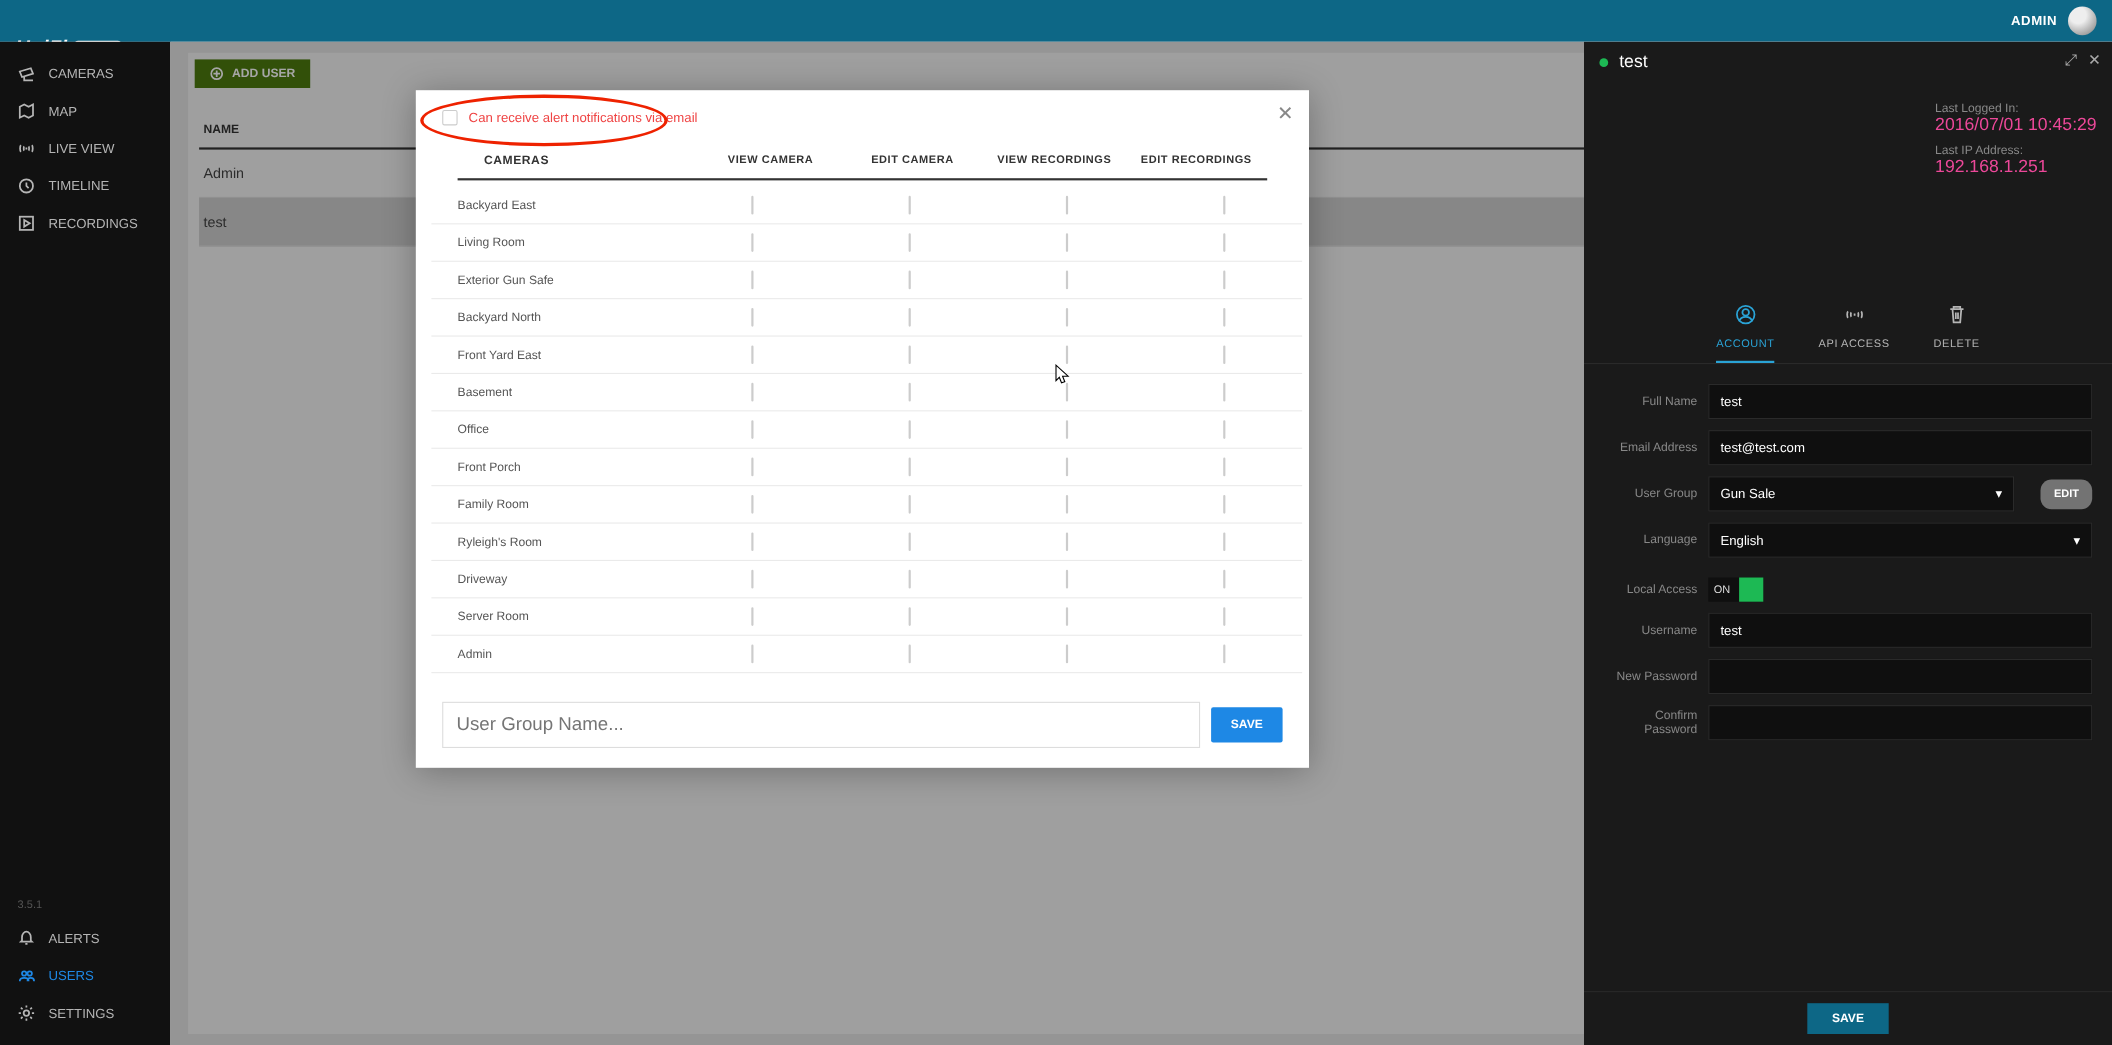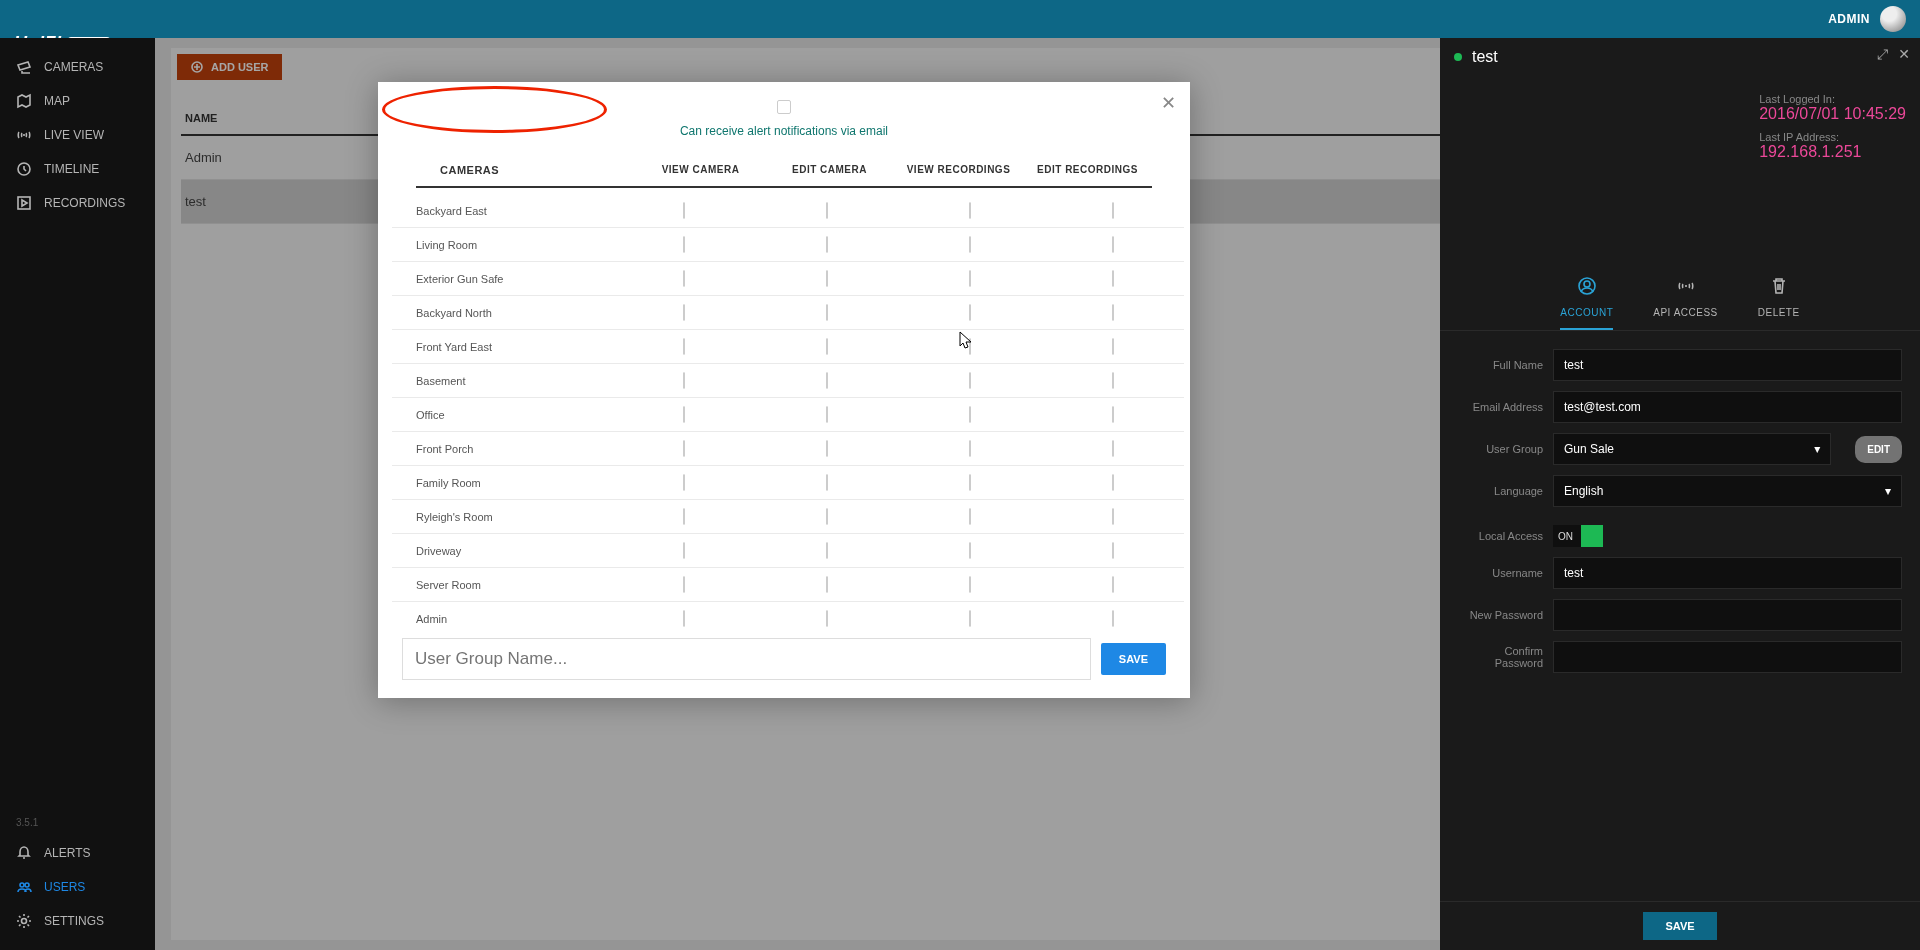--- a/index.html
+++ b/index.html
@@ -16,21 +16,21 @@
 
 .sidenav { position: absolute; left: 0; top: 38px; bottom: 0; width: 155px; background: #111; display: flex; flex-direction: column; padding-top: 12px; }
 .sidenav .item { display: flex; align-items: center; gap: 12px; color: #b5b5b5; padding: 9px 16px; font-size: 12px; cursor: pointer; }
 .sidenav .item.active { color: #1e88e5; }
 .sidenav .bottom { margin-top: auto; margin-bottom: 12px; }
 .sidenav .ver { color: #555; font-size: 10px; padding: 8px 16px; }
 
 
 .main { position: absolute; left: 155px; right: 0; top: 38px; bottom: 0; background: #e5e5e5; }
 .main-inner { position: absolute; left: 16px; right: 16px; top: 10px; bottom: 10px; background: #f4f4f4; }
-.main-inner .adduser { margin: 6px 0 0 6px; display: inline-flex; align-items: center; gap: 8px; background: #c2410c; color: #fff; padding: 7px 14px; font-size: 11px; font-weight: 700; cursor: pointer; }
+.main-inner .adduser { margin: 6px 0 0 6px; display: inline-flex; align-items: center; gap: 8px; background: #4d7c0f; color: #fff; padding: 7px 14px; font-size: 11px; font-weight: 700; cursor: pointer; }
 .main-inner .tablehead { margin: 18px 10px 0; padding: 14px 4px 10px; font-weight: 700; font-size: 11px; color: #333; border-bottom: 2px solid #333; }
 .main-inner .row { margin: 0 10px; padding: 14px 4px; border-bottom: 1px solid #ddd; color: #444; font-size: 13px; }
 .main-inner .row.sel { background: #d0d0d0; }
 
 
 .rpanel { position: absolute; right: 0; top: 38px; bottom: 0; width: 480px; background: #1a1a1a; color: #b5b5b5; }
 .rpanel .rhead { padding: 10px 14px; display: flex; align-items: center; gap: 10px; position: relative; }
 .rpanel .rhead .dot { width: 8px; height: 8px; border-radius: 50%; background: #1db954; }
 .rpanel .rhead .title { color: #fff; font-size: 16px; }
 .rpanel .rhead .winbtns { position: absolute; right: 10px; top: 8px; display: flex; gap: 10px; color: #aaa; font-size: 14px; }
@@ -54,21 +54,21 @@
 .rpanel .savebar { position: absolute; left: 0; right: 0; bottom: 0; padding: 10px; text-align: center; background: #1a1a1a; border-top: 1px solid #2a2a2a; }
 .rpanel .savebtn { display: inline-block; background: #0d6786; color: #fff; font-size: 11px; font-weight: 700; padding: 8px 22px; cursor: pointer; }
 
 
 .overlay { position: absolute; left: 155px; right: 480px; top: 38px; bottom: 0; background: rgba(0,0,0,.35); }
 
 
 .modal { position: absolute; left: 378px; top: 82px; width: 812px; height: 616px; background: #fff; box-shadow: 0 3px 30px rgba(0,0,0,.3); display: flex; flex-direction: column; }
 .modal .mhead { padding: 18px 24px 6px; position: relative; }
 .modal .close { position: absolute; right: 14px; top: 10px; font-size: 18px; color: #888; cursor: pointer; }
-.modal .emailrow { display: flex; align-items: center; gap: 10px; font-size: 12px; color: #0f766e; flex-direction: column; }
+.modal .emailrow { display: flex; align-items: center; gap: 10px; font-size: 12px; color: #ef4444; }
 .modal .cbox { width: 14px; height: 14px; border: 1px solid #ccc; border-radius: 2px; }
 .modal .colhead { display: flex; padding: 26px 0 10px; border-bottom: 2px solid #333; margin: 0 14px; }
 .modal .colhead .c1 { width: 220px; padding-left: 24px; font-weight: 700; font-size: 11px; color: #333; letter-spacing: .5px; }
 .modal .colhead .cc { flex: 1; text-align: center; font-weight: 700; font-size: 10px; color: #333; letter-spacing: .5px; }
 .modal .tbody { flex: 1; overflow-y: auto; margin: 0 6px 0 14px; }
 .modal .trow { display: flex; align-items: center; border-bottom: 1px solid #eaeaea; padding: 9px 0; }
 .modal .trow .c1 { width: 220px; padding-left: 24px; font-size: 11px; color: #555; }
 .modal .trow .cc { flex: 1; text-align: center; }
 .modal .mfoot { padding: 10px 24px 18px; display: flex; gap: 10px; align-items: center; }
 .modal .mfoot input { flex: 1; border: 1px solid #ddd; padding: 10px 12px; font-size: 17px; color: #555; }

